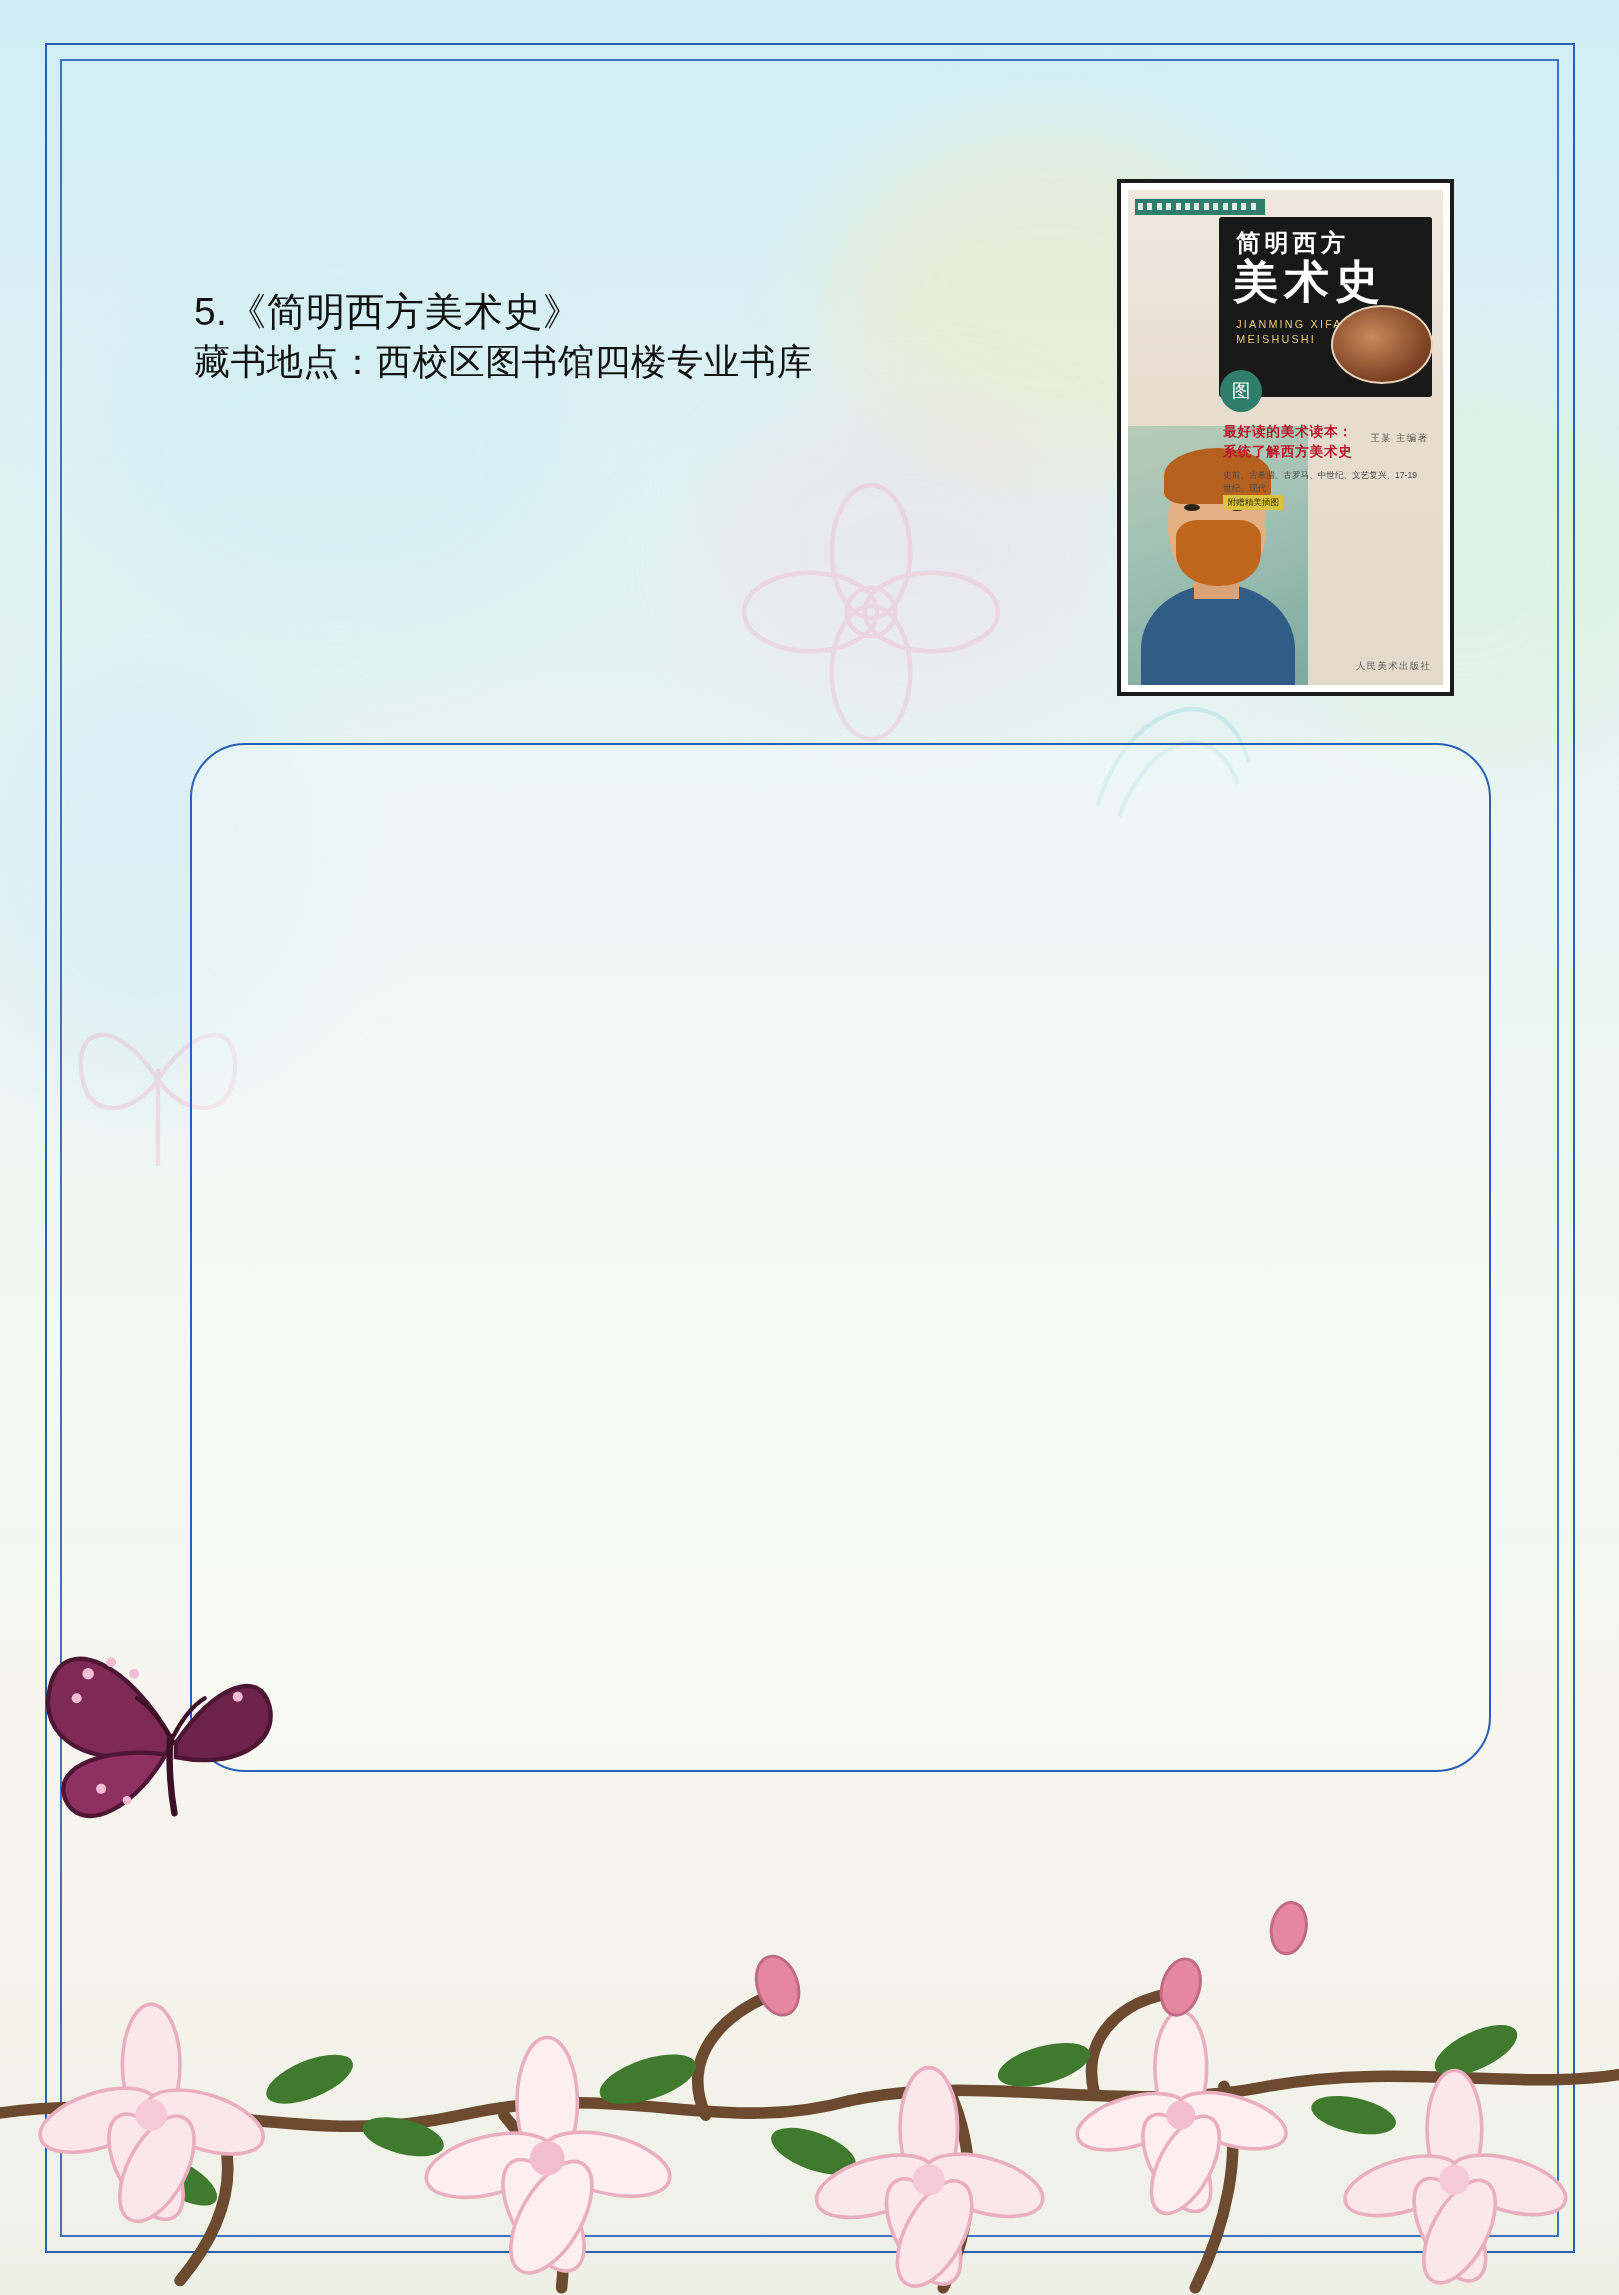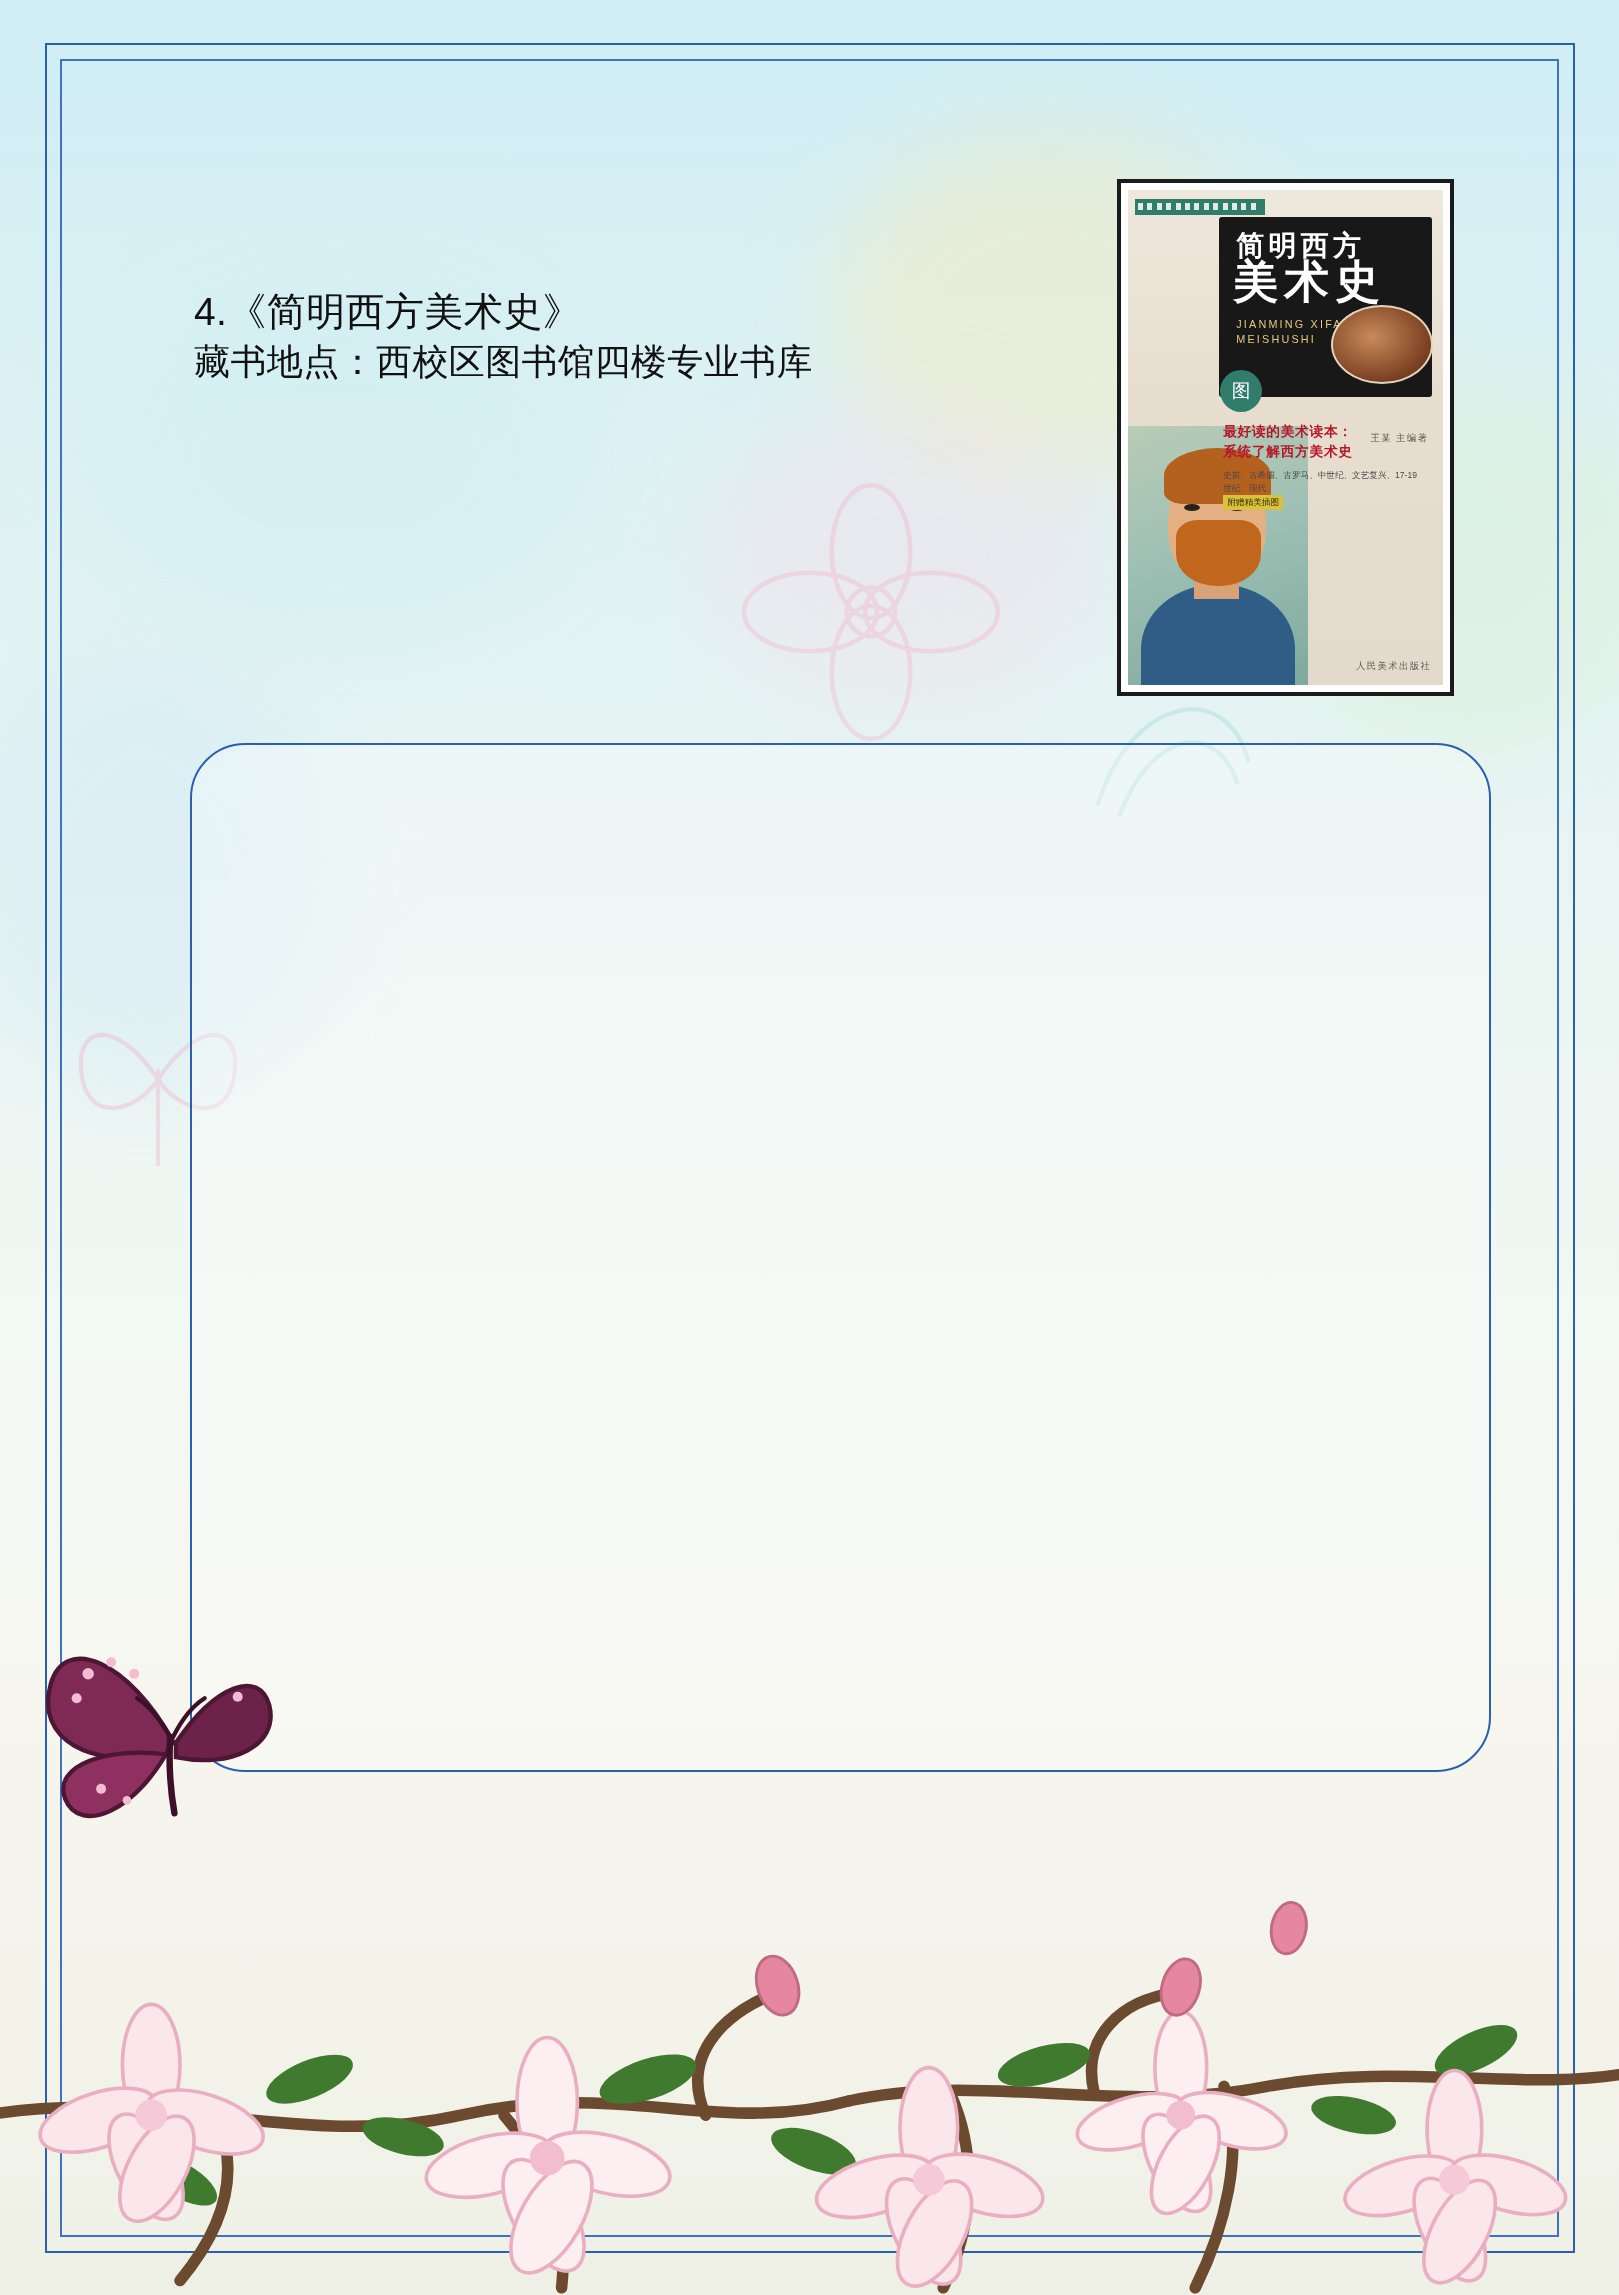--- a/index.html
+++ b/index.html
@@ -125,21 +125,21 @@
     position: absolute;
     left: 91px; top: 27px;
     width: 213px; height: 180px;
     background: #181818;
     border-radius: 2.9px;
   }
   .cover-title-cn1 {
     position: absolute;
     left: 108px; top: 37px;
     color: #ffffff;
-    font-size: 28px;
+    font-size: 24px;
     letter-spacing: 4.3px;
     font-weight: 700;
   }
   .cover-title-cn2 {
     position: absolute;
     left: 105px; top: 69px;
     color: #ffffff;
     font-size: 45px;
     letter-spacing: 5.8px;
     font-weight: 800;
@@ -350,21 +350,21 @@
       <path d="M100,120 C60,60 20,70 30,120 C38,160 80,150 100,120Z"></path>
       <path d="M100,120 C140,60 180,70 170,120 C162,160 120,150 100,120Z"></path>
       <line x1="100" y1="110" x2="100" y2="200"></line>
     </g>
   </svg>
 
   <div class="frame-outer"></div>
   <div class="frame-inner"></div>
 
   <div class="header-block">
-    <div class="title-line">4.《简明西方美术史》</div>
+    <div class="title-line">5.《简明西方美术史》</div>
     <div>
       <span>藏书地点：</span><span>西校区图书馆四楼专业书库</span>
     </div>
   </div>
 
   <div class="cover-frame">
     <div class="cover">
       <div class="cover-topbar"></div>
       <div class="cover-dark"></div>
       <div class="cover-title-cn1">简明西方</div>

